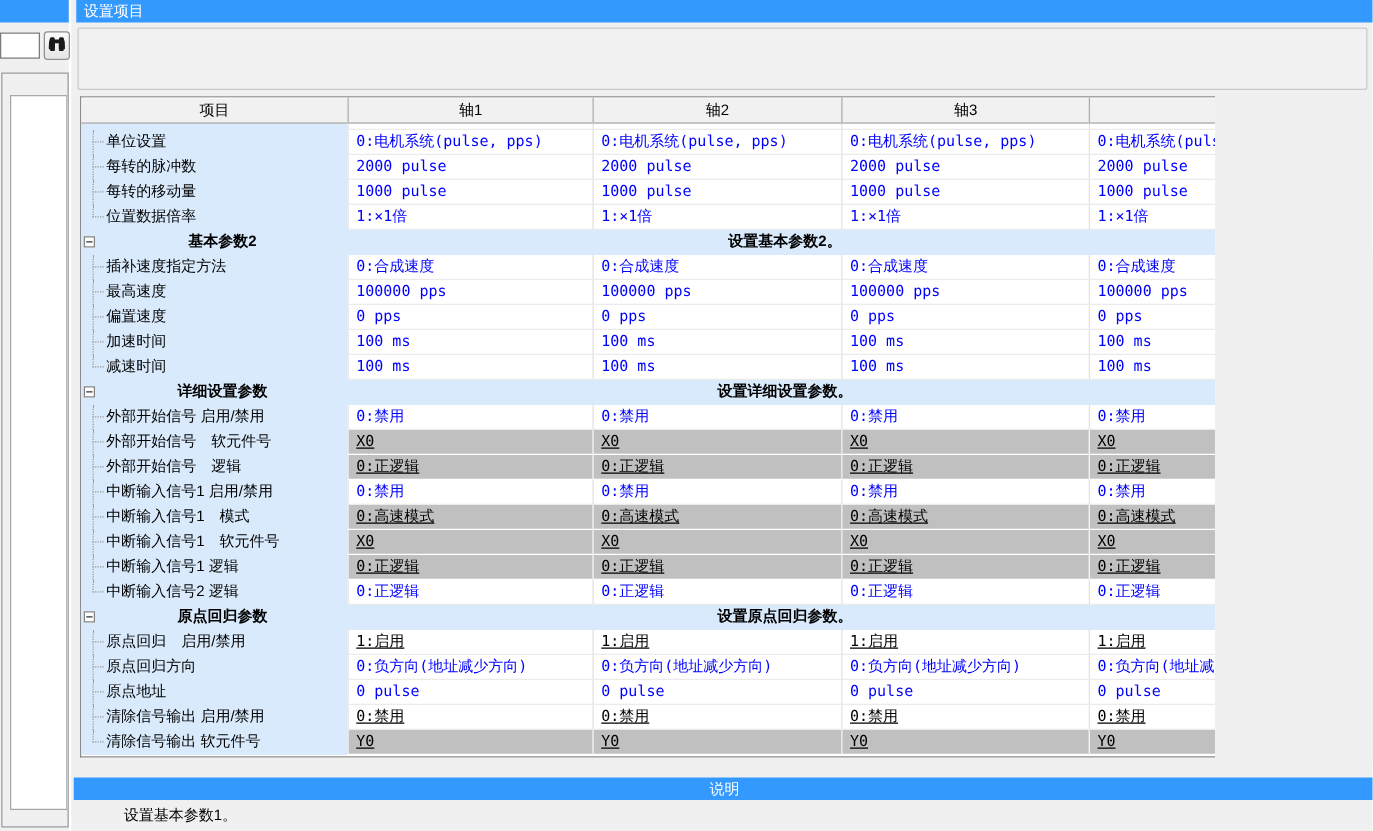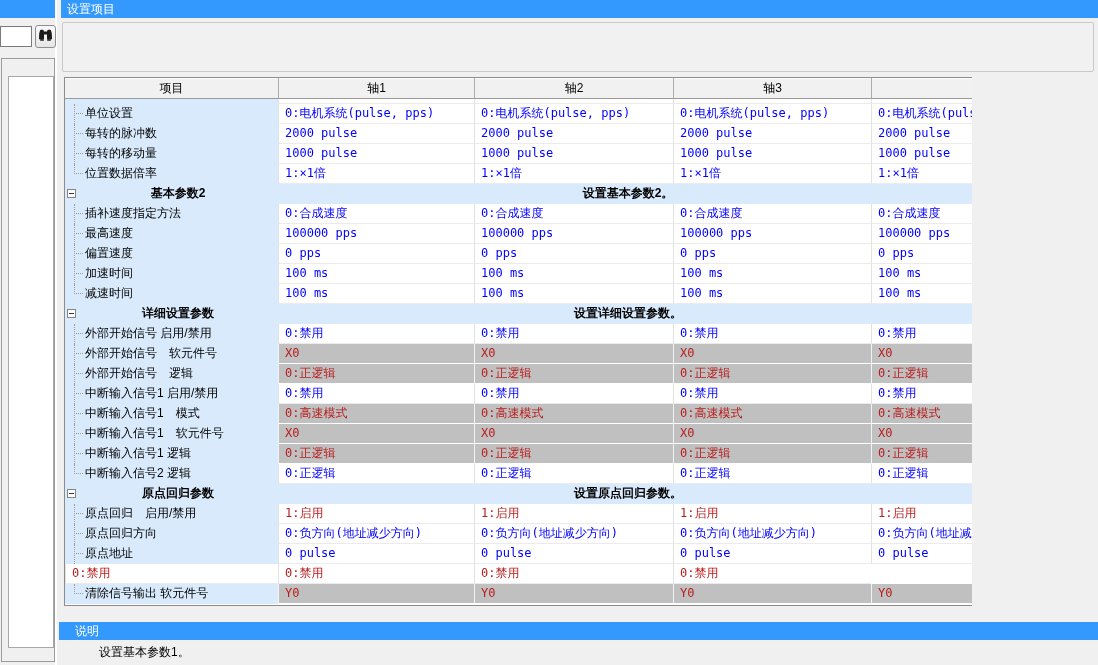--- a/index.html
+++ b/index.html
@@ -40,36 +40,36 @@
   #param-header .hcell + .hcell{border-left:1px solid #ACACAC;}
   #filler-row{height:5px;}
   #filler-row .vcell{height:5px;}
   .trow .labelcell{background:var(--lightblue);position:relative;height:20px;line-height:19px;
     padding-left:20px;white-space:nowrap;overflow:hidden;}
   #filler-row .labelcell{height:5px;}
   .trow .vcell{background:#fff;height:20px;line-height:19px;padding-left:6px;white-space:nowrap;overflow:hidden;
     font-family:"DejaVu Sans Mono", monospace;font-size:12px;
     border-left:1px solid #E2E2E2;border-bottom:1px solid #EBEBEB;color:var(--valblue);}
   .trow.graybg .vcell{background:var(--graycell);border-left:1px solid #F2F2F2;border-bottom:1px solid #FFFFFF;}
-  .trow.blacktext .vcell{color:#b91c1c;}
+  .trow.blacktext .vcell{color:#000000;text-decoration:underline;}
   .trow.grouprow{background:var(--lightblue);text-align:center;}
   .trow.grouprow .labelcell{padding-left:13px;font-weight:bold;}
   .trow.grouprow .groupdesc{grid-column:2 / -1;height:20px;line-height:19px;padding-left:6px;
     font-weight:bold;background:var(--lightblue);white-space:nowrap;overflow:hidden;}
   
   .tree-v{position:absolute;left:9px;top:0;height:20px;border-left:1px dotted #9B9B9B;}
   .tree-v.half{height:10px;}
   .tree-h{position:absolute;left:9px;top:9px;width:9px;border-top:1px dotted #9B9B9B;}
   .minusbox{position:absolute;left:2px;top:5px;width:9px;height:9px;border:1px solid #848484;
     background:#fff;display:flex;align-items:center;justify-content:center;}
   .minusbox::after{content:"";display:block;width:5px;height:1px;background:#333;}
 
   
   #desc-bar{position:absolute;left:2px;top:622px;right:0;height:18px;background:var(--blue);
-    color:#fff;line-height:18px;padding-left:16px;}
+    color:#fff;line-height:18px;padding-left:2px;text-align:center;}
   #desc-text{position:absolute;left:2px;top:640px;right:0;height:25px;padding:4px 0 0 5px;color:#000;margin-left:35px;}
 </style>
 </head>
 <body>
 
 <div id="left-dock" class="abs">
   <div id="left-dock-titlebar" class="abs"></div>
   <input id="search-input" class="abs" type="text" value="" style="">
   <div id="find-button" class="abs">
     <span>
@@ -254,20 +254,21 @@
           <div class="vcell">0:负方向(地址减少方向)</div>
         </div>
         <div class="trow">
           <div class="labelcell"><span class="tree-v"></span><span class="tree-h"></span>原点地址</div>
           <div class="vcell">0 pulse</div>
           <div class="vcell">0 pulse</div>
           <div class="vcell">0 pulse</div>
           <div class="vcell">0 pulse</div>
         </div>
         <div class="trow blacktext">
+          <div class="labelcell"><span class="tree-v"></span><span class="tree-h"></span>清除信号输出 启用/禁用</div>
           <div class="vcell">0:禁用</div>
           <div class="vcell">0:禁用</div>
           <div class="vcell">0:禁用</div>
           <div class="vcell">0:禁用</div>
         </div>
         <div class="trow graybg blacktext">
           <div class="labelcell"><span class="tree-v half"></span><span class="tree-h"></span>清除信号输出 软元件号</div>
           <div class="vcell">Y0</div>
           <div class="vcell">Y0</div>
           <div class="vcell">Y0</div>

